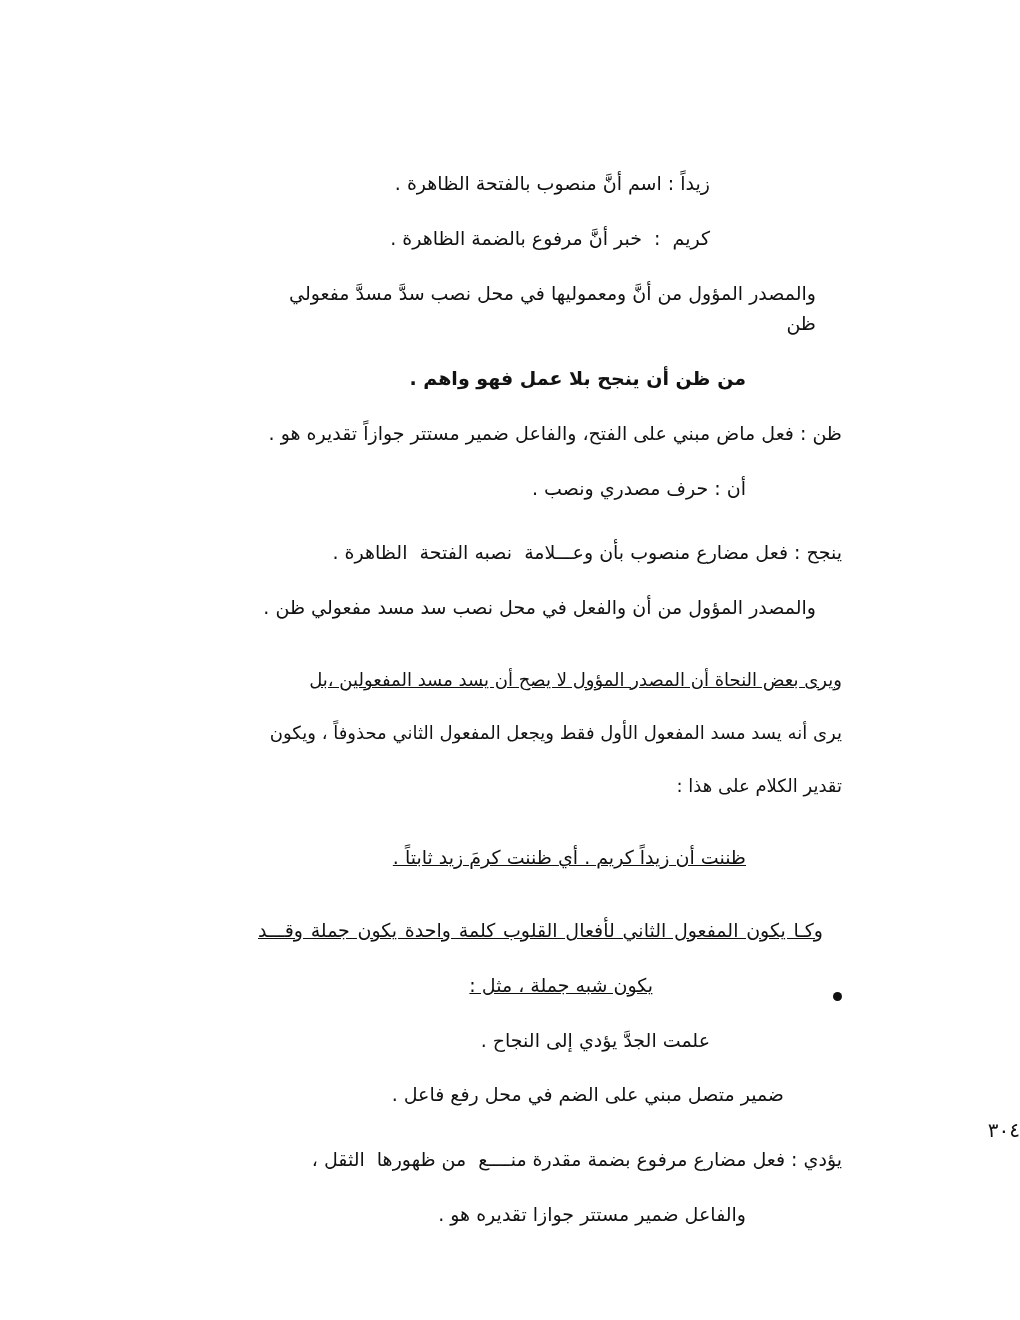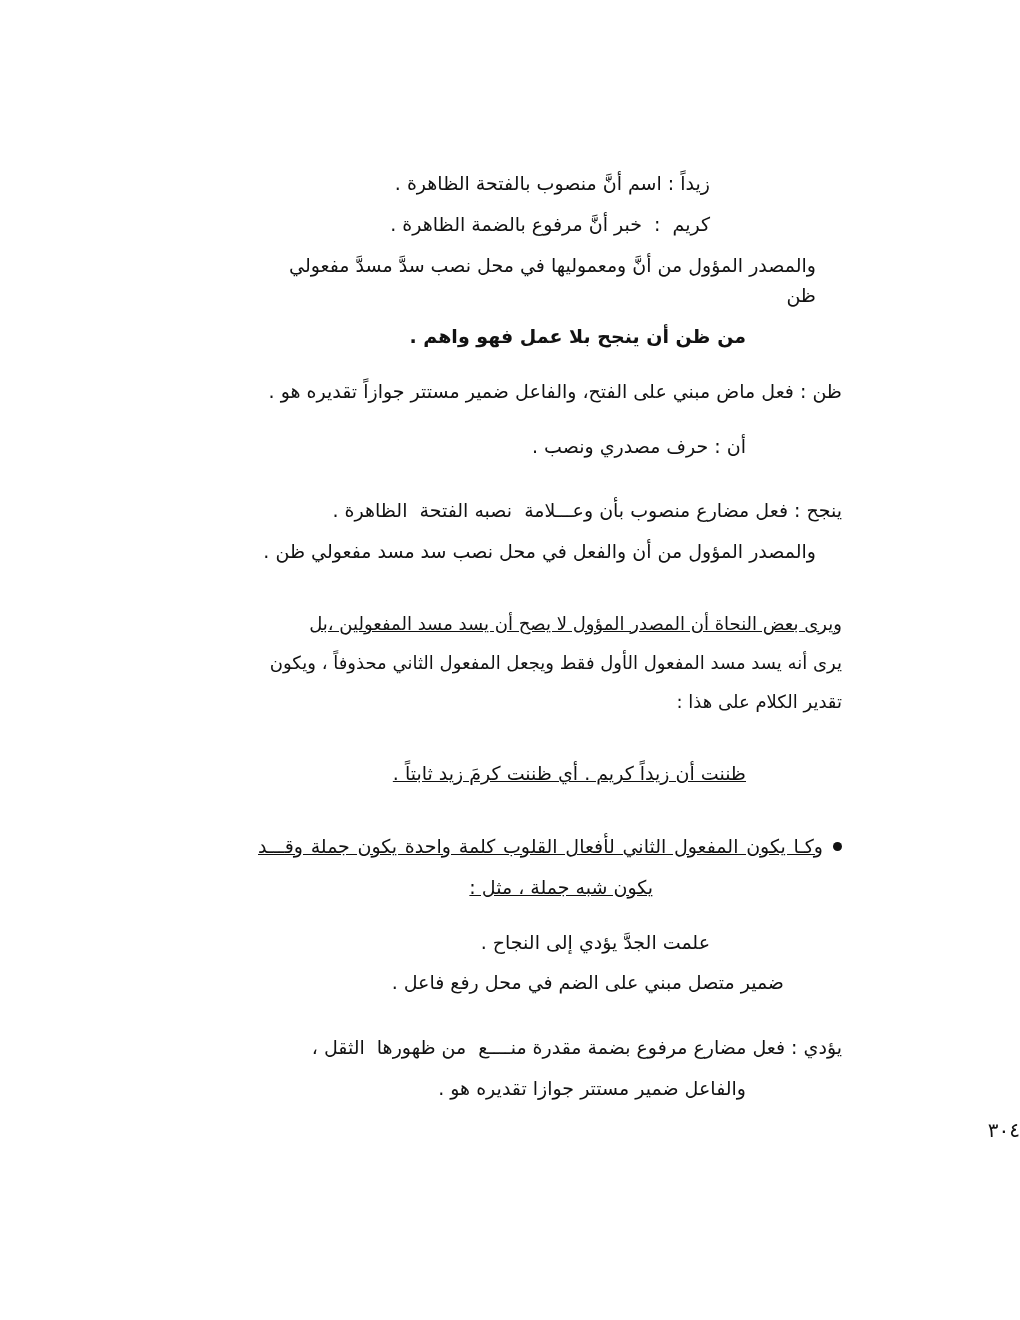--- a/index.html
+++ b/index.html
@@ -31,29 +31,29 @@
     white-space: pre-wrap;
     color: #121212;
   }
   .ln.small { font-size: 18px; }
   .ln.bold { font-weight: bold; }
   .indent-1 { padding-right: 26px; }
   .indent-2 { padding-right: 58px; }
   .indent-3 { padding-right: 96px; }
   .indent-4 { padding-right: 132px; }
   .indent-5 { padding-right: 170px; }
-  .gap-sm { margin-top: 10px; }
+  .gap-sm { margin-top: 24px; }
   .gap-md { margin-top: 24px; }
   .gap-lg { margin-top: 34px; }
   .gap-xl { margin-top: 42px; text-decoration: underline; }
 
   .bullet-row {
     display: flex;
     flex-direction: row;
-    align-items: flex-start;
+    align-items: flex-end;
     gap: 10px;
   }
   .bullet-dot {
     width: 9px;
     height: 9px;
     border-radius: 50%;
     background: #111111;
     margin-top: 11px;
     flex: 0 0 auto;
   }

